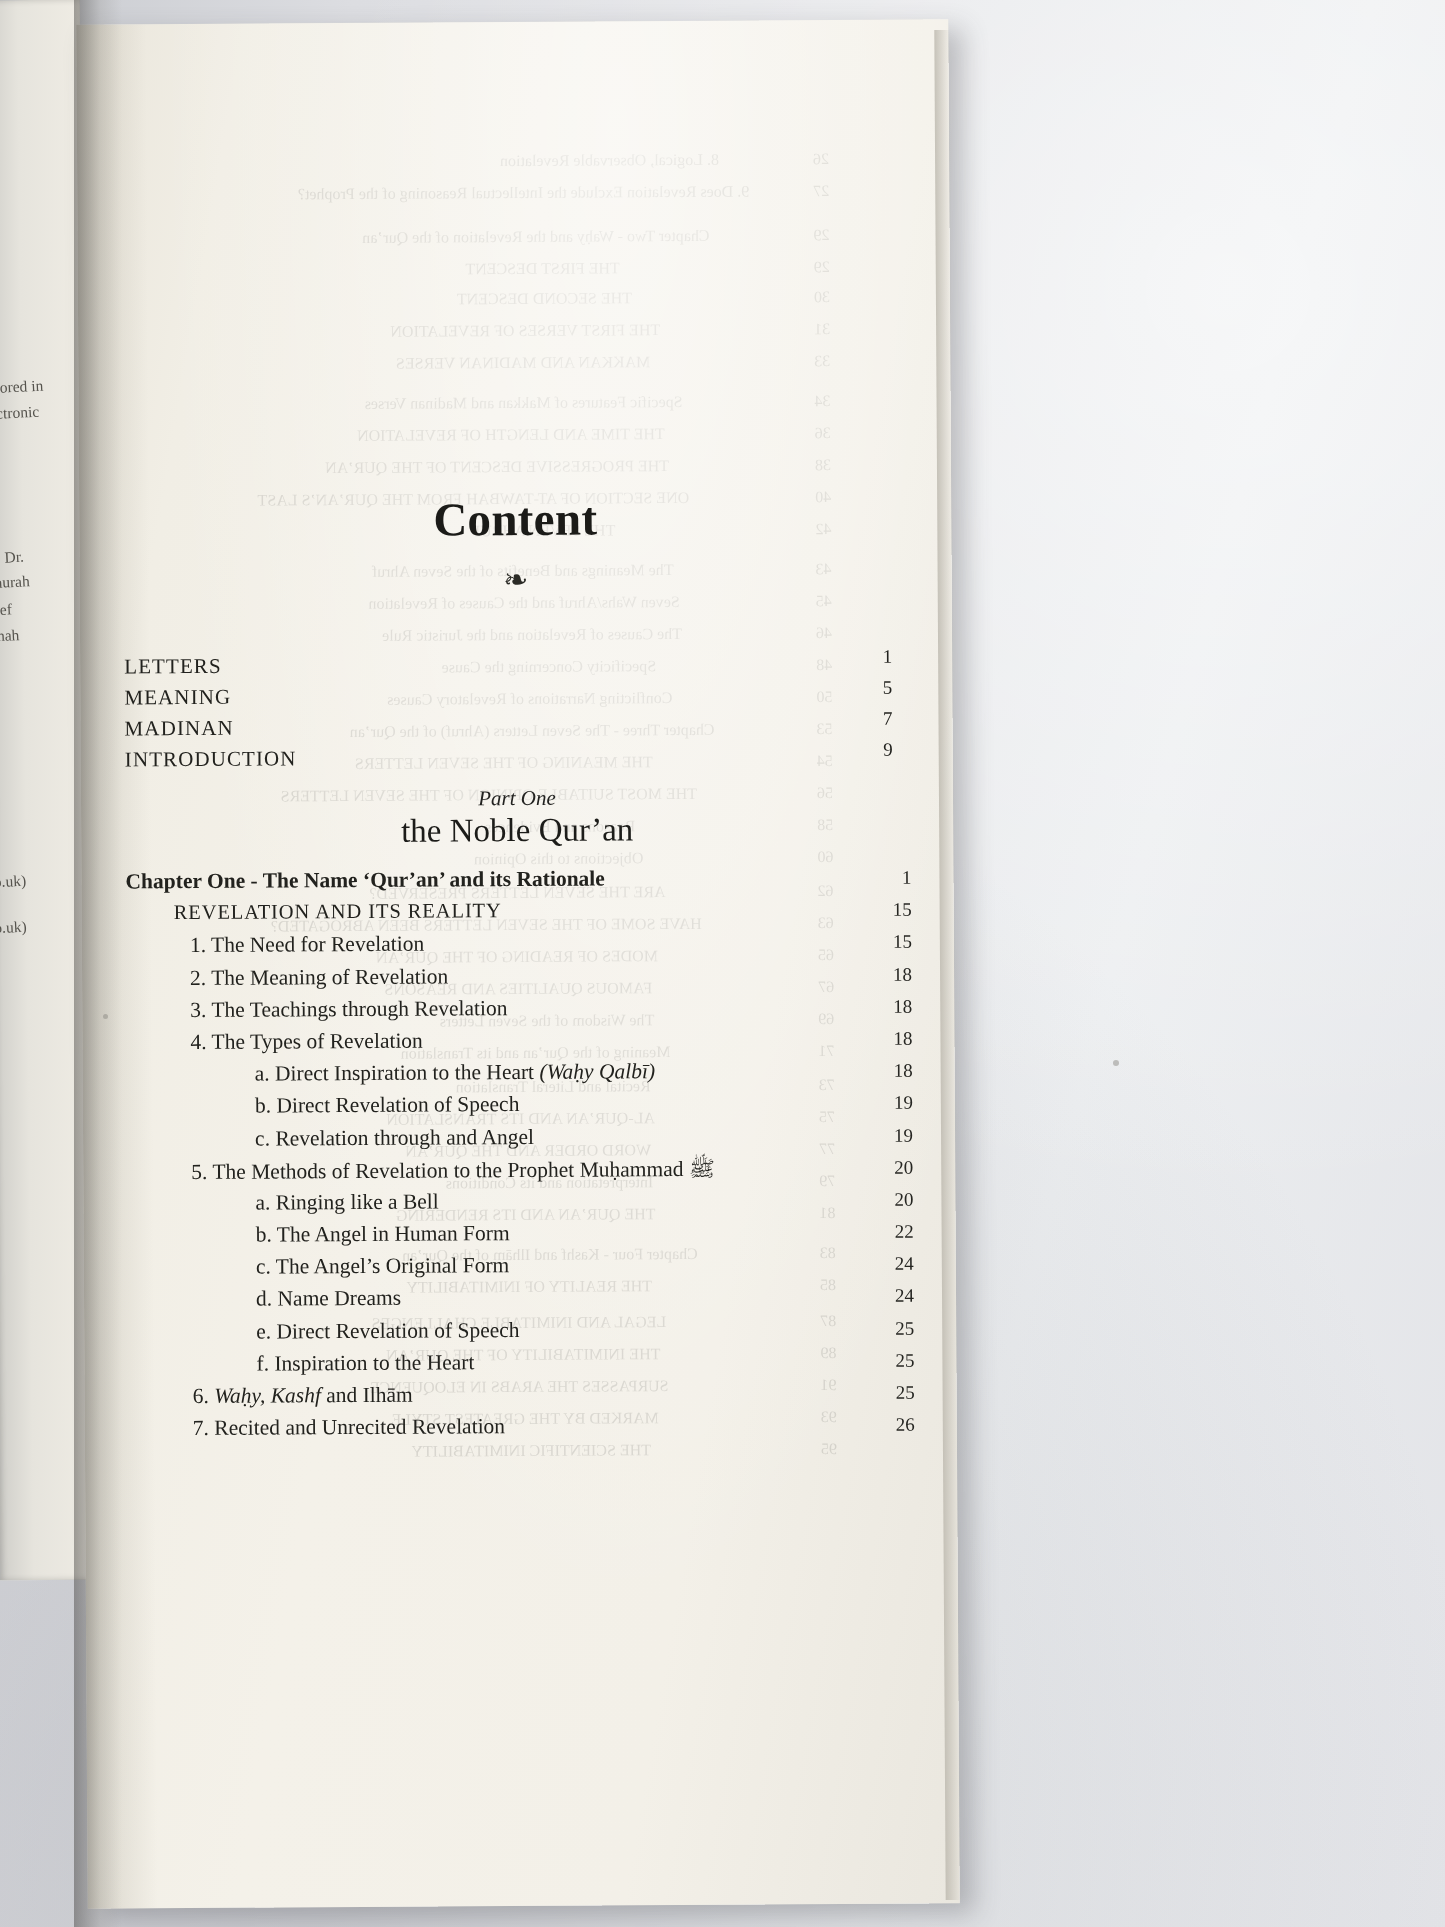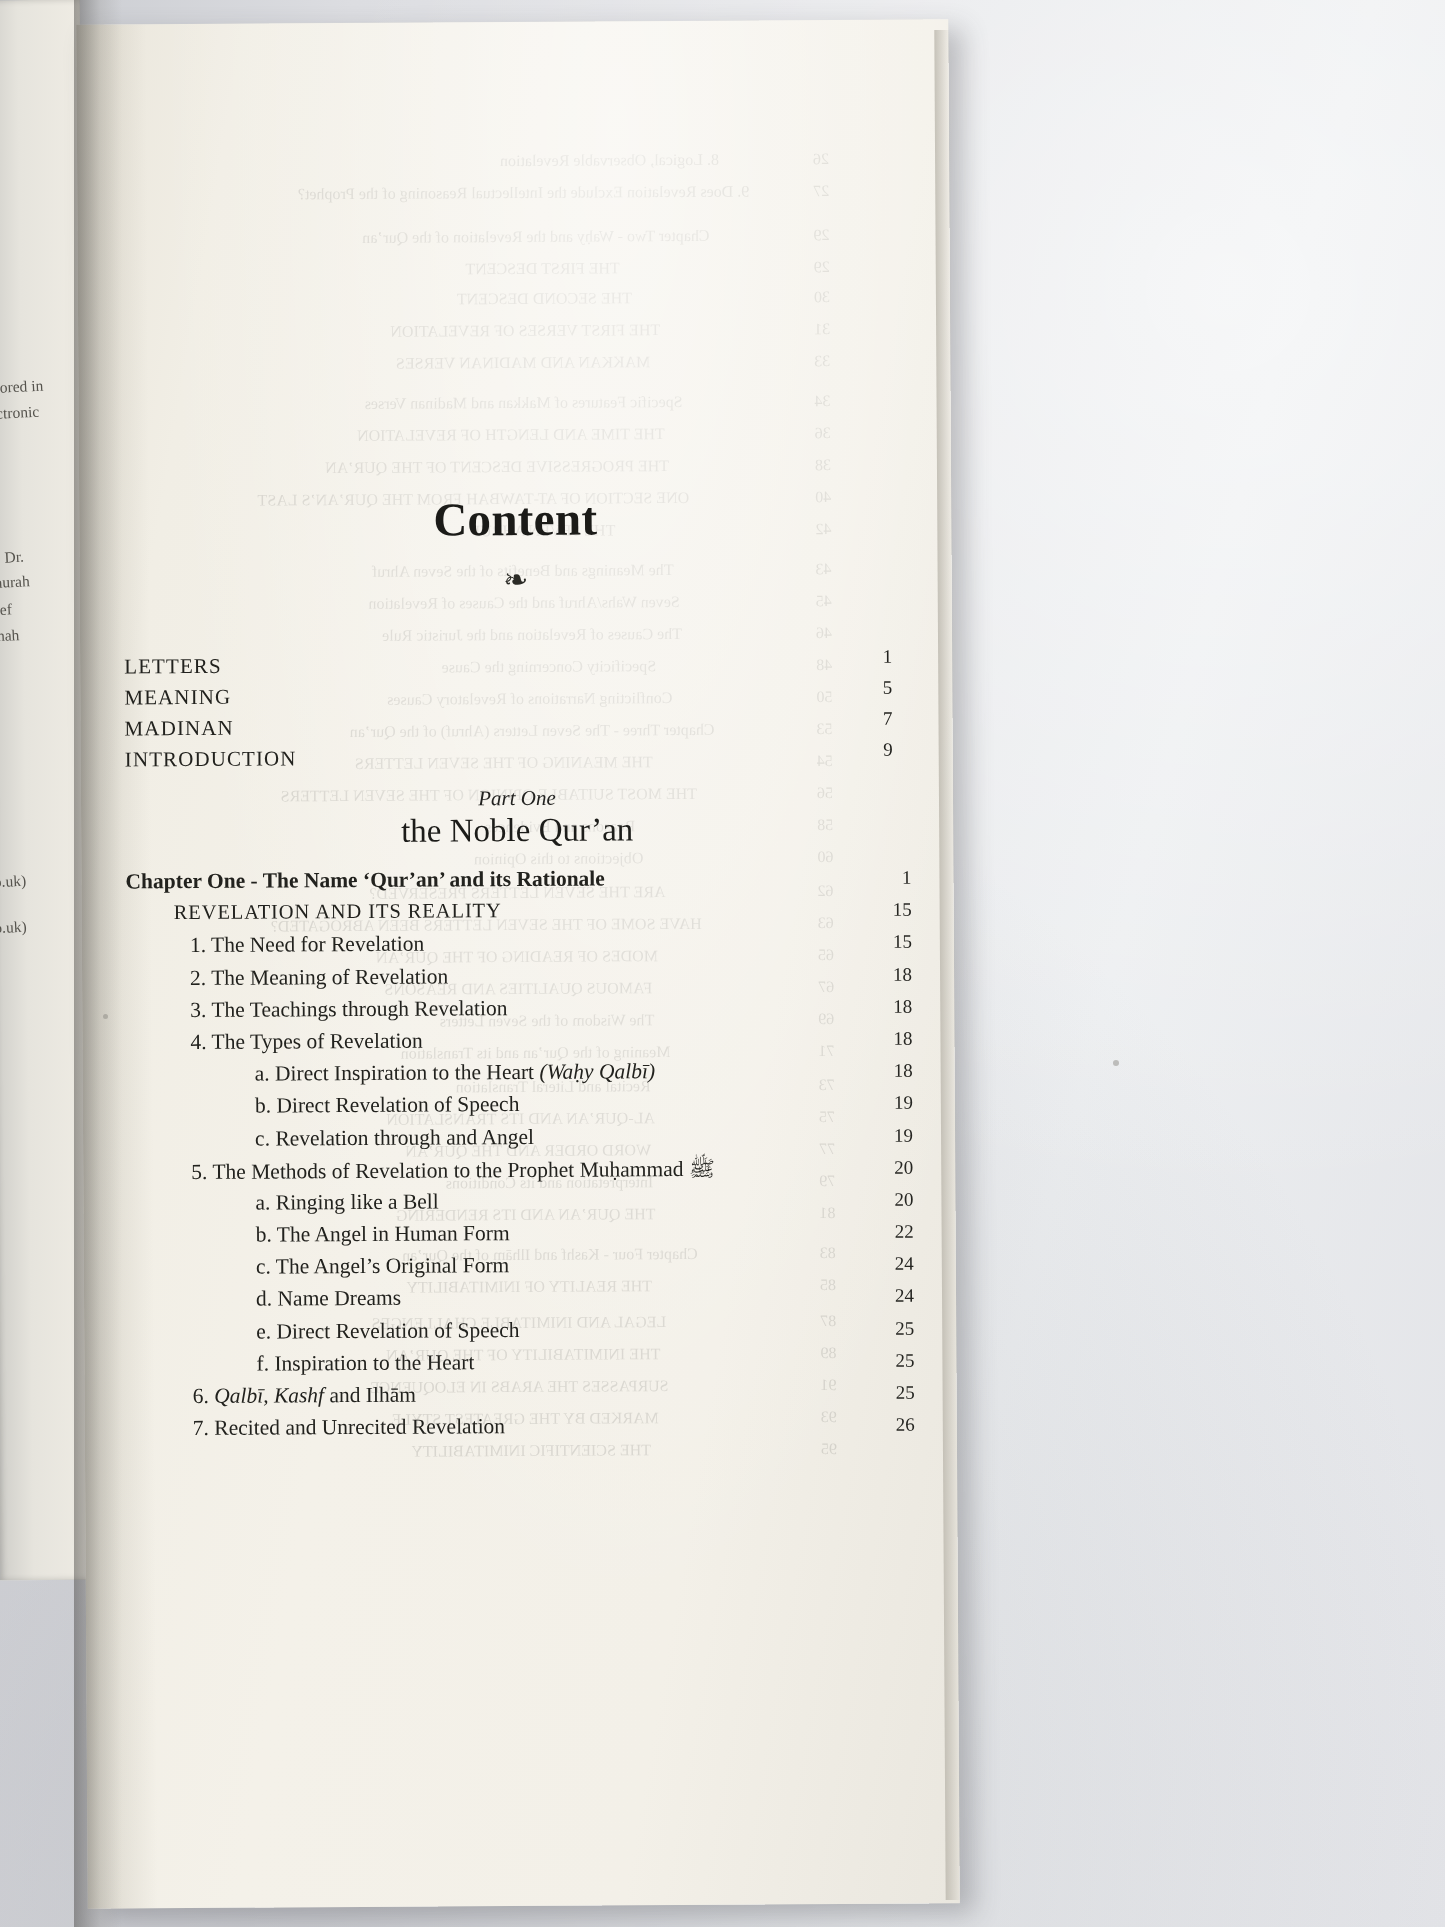--- a/index.html
+++ b/index.html
@@ -422,21 +422,21 @@
           </div>
           <div class="toc-row lvl-sub">
             <span class="txt">e.  Direct Revelation of Speech</span>
             <span class="pg">25</span>
           </div>
           <div class="toc-row lvl-sub">
             <span class="txt">f.   Inspiration to the Heart</span>
             <span class="pg">25</span>
           </div>
           <div class="toc-row lvl-num">
-            <span class="txt">6.  <span class="ital">Qalbī, Kashf</span> and Ilhām</span>
+            <span class="txt">6.  <span class="ital">Waḥy, Kashf</span> and Ilhām</span>
             <span class="pg">25</span>
           </div>
           <div class="toc-row lvl-num">
             <span class="txt">7.  Recited and Unrecited Revelation</span>
             <span class="pg">26</span>
           </div>
         </div>
 
     </div>
   </div>

